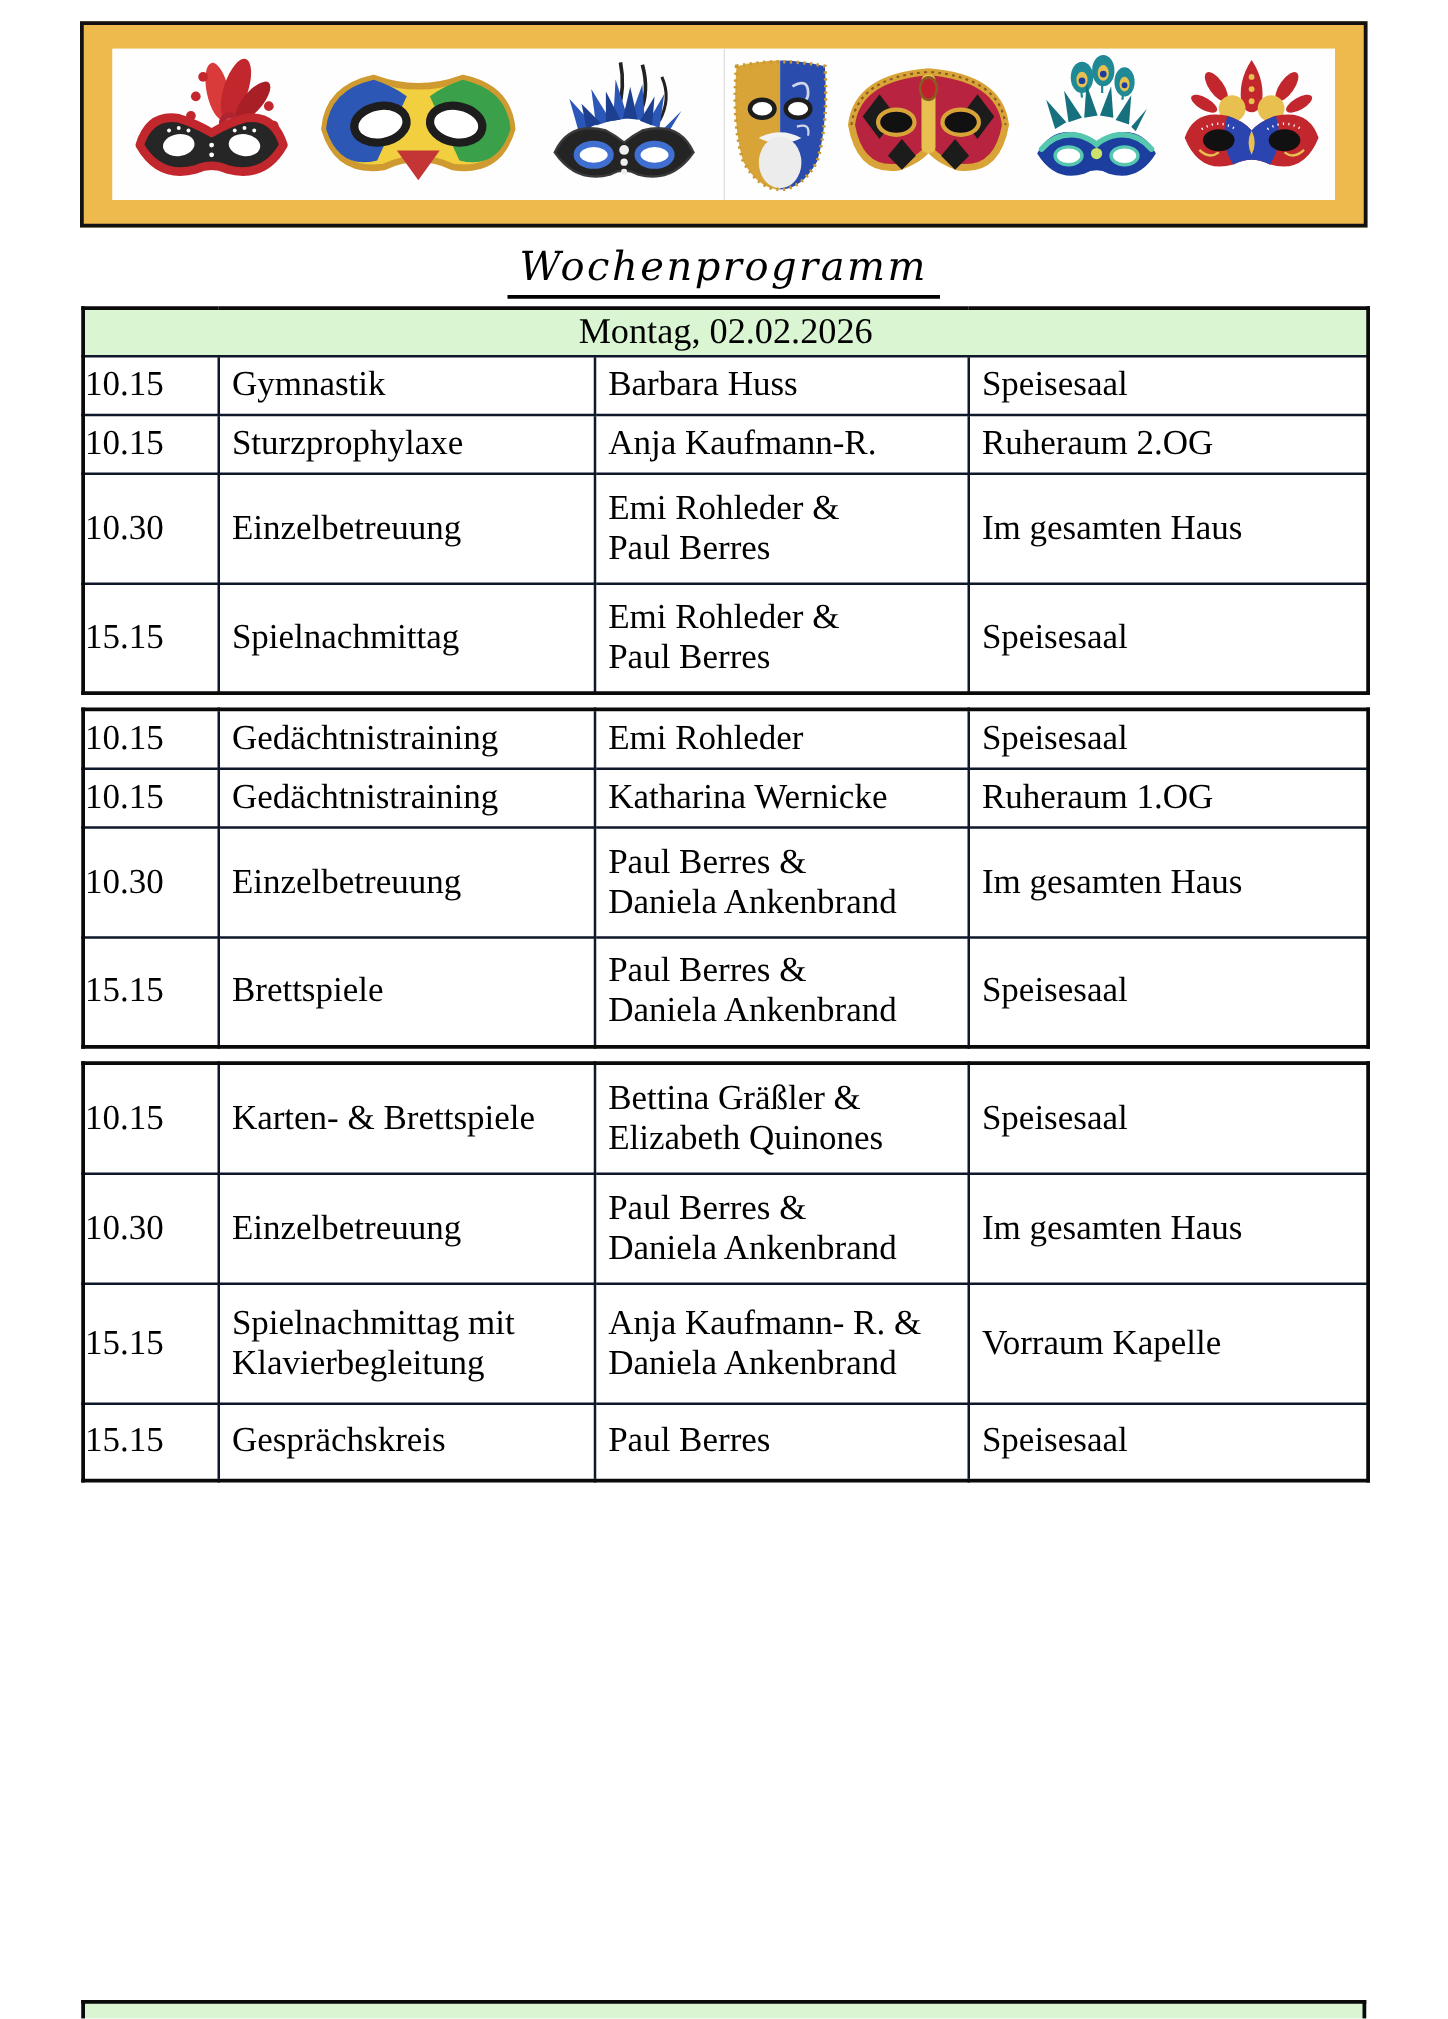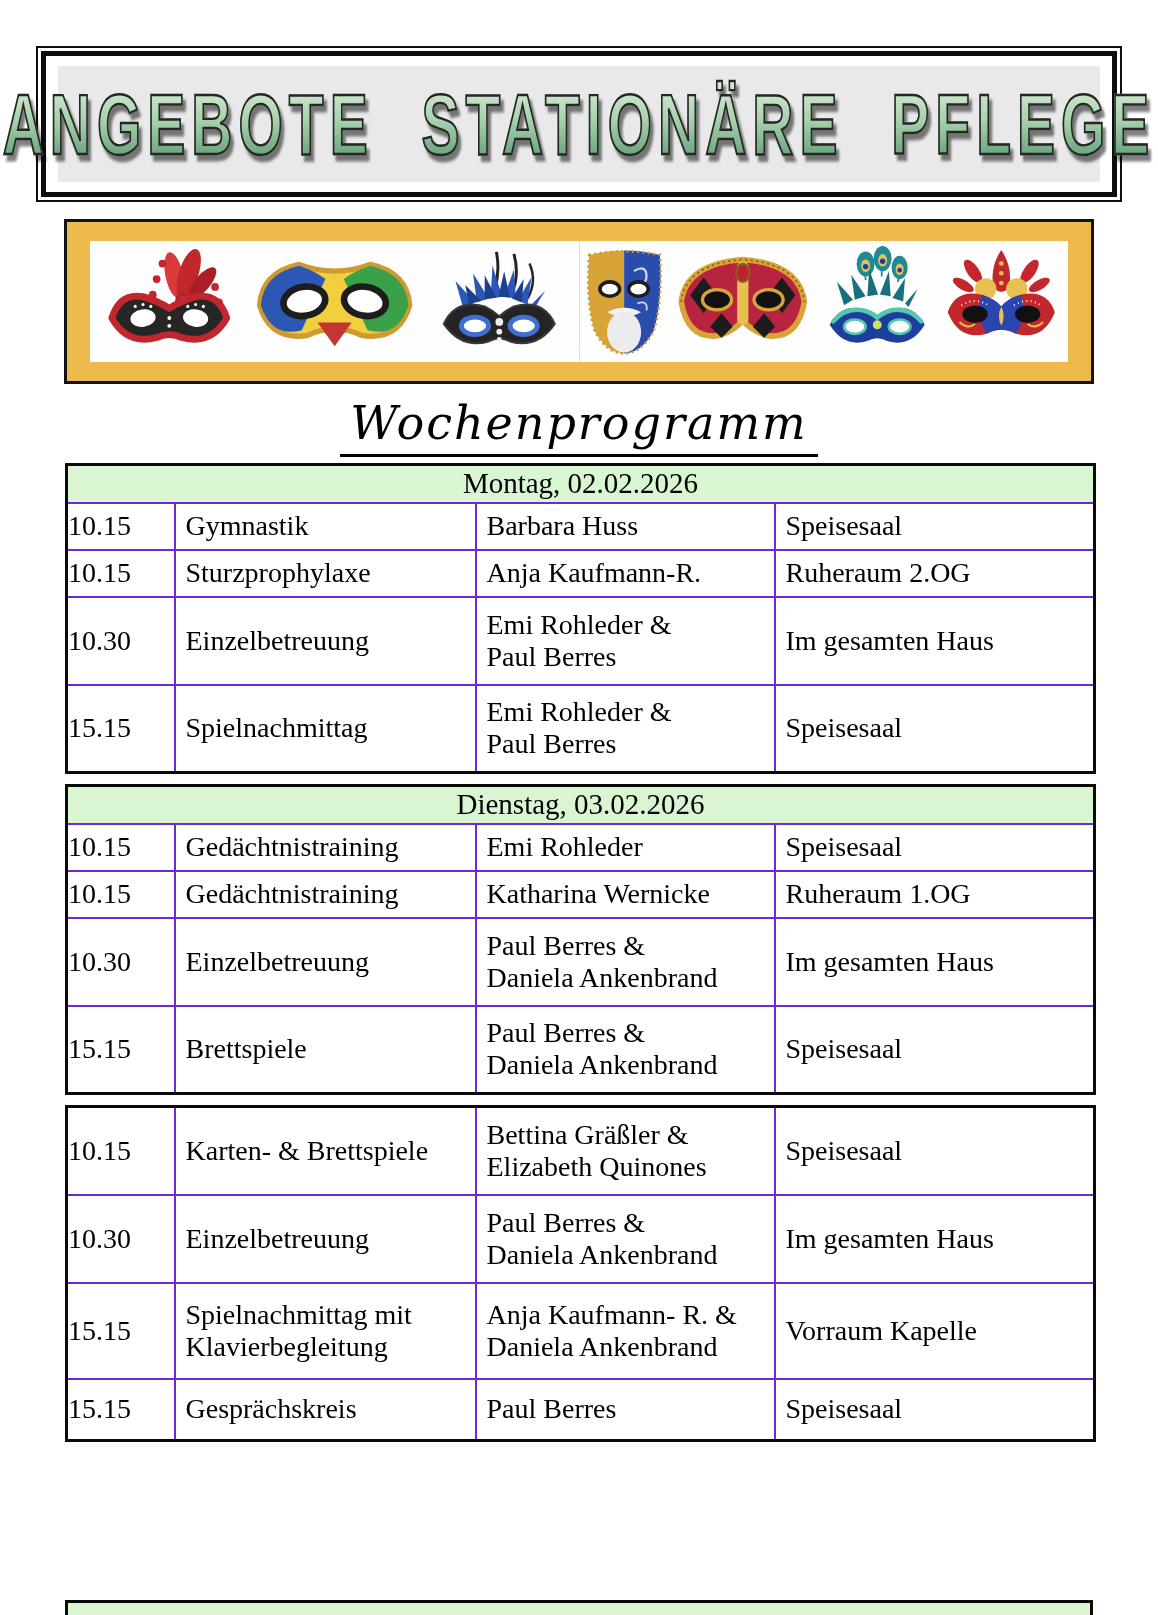--- a/index.html
+++ b/index.html
@@ -82,40 +82,40 @@
   .mask-panel + .mask-panel { border-left: 1px solid #ddd; }
   .mask { display: inline-flex; }
   .mask svg { height: 112px; width: auto; display: block; }
 
   
   .heading {
     margin-top: 12px;
     text-align: center;
     font-family: "DejaVu Serif", serif;
     font-style: italic;
-    font-size: 46px;
+    font-size: 32px;
     letter-spacing: 2px;
   }
   .heading span {
     border-bottom: 3px solid #000;
     padding: 0 10px 4px 10px;
   }
 
   
   .tables { width: 1028px; margin: 13px auto 0 auto; }
   table.day {
     width: 100%;
     border-collapse: collapse;
     border: 3px solid #0a0a0a;
     font-size: 28px;
     table-layout: fixed;
     margin-bottom: 10px;
   }
   table.day:last-child { margin-bottom: 0; }
-  td { border: 2px solid #6d28d9; vertical-align: middle; }
+  td { border: 2px solid #0f172a; vertical-align: middle; }
   td.day-head {
     background: #d9f5d2;
     text-align: center;
     font-size: 29px;
     height: 38px;
     padding: 1px 4px;
   }
   td.c-time { }
   td.c-act, td.c-per, td.c-loc { padding-left: 10px; padding-right: 6px; white-space: pre-line; }
   tr.single td { height: 47px; }
@@ -131,27 +131,20 @@
     background: #d9f5d2;
     border: 3px solid #0a0a0a;
     border-bottom: none;
   }
 </style>
 </head>
 <body>
 
 <div class="page">
 
-  <div class="title-frame">
-    <div class="title-frame-inner">
-      <div class="title-panel">
-        <span class="title-text">ANGEBOTE STATIONÄRE PFLEGE</span>
-      </div>
-    </div>
-  </div>
 
 
   <div class="mask-banner">
     <div class="mask-strip">
       <div class="mask-panel">
 
         <span class="mask">
           <svg viewBox="0 0 130 115" xmlns="http://www.w3.org/2000/svg">
             <ellipse cx="70" cy="30" rx="9" ry="24" fill="#d93a3a" transform="rotate(-12 70 30)"></ellipse>
             <ellipse cx="85" cy="28" rx="10" ry="26" fill="#c1272d" transform="rotate(18 85 28)"></ellipse>
@@ -354,23 +347,20 @@
       </table>
 
     <table class="day">
       <colgroup>
           <col style="width:108px">
           <col style="width:301px">
           <col style="width:299px">
           <col style="width:320px">
         </colgroup>
       <tbody>
-          <tr>
-        <td colspan="4" class="day-head">Dienstag, 03.02.2026</td>
-      </tr>
       <tr class="single">
         <td class="c-time">10.15</td>
         <td class="c-act">Gedächtnistraining</td>
         <td class="c-per">Emi Rohleder</td>
         <td class="c-loc">Speisesaal</td>
       </tr>
       <tr class="single">
         <td class="c-time">10.15</td>
         <td class="c-act">Gedächtnistraining</td>
         <td class="c-per">Katharina Wernicke</td>

